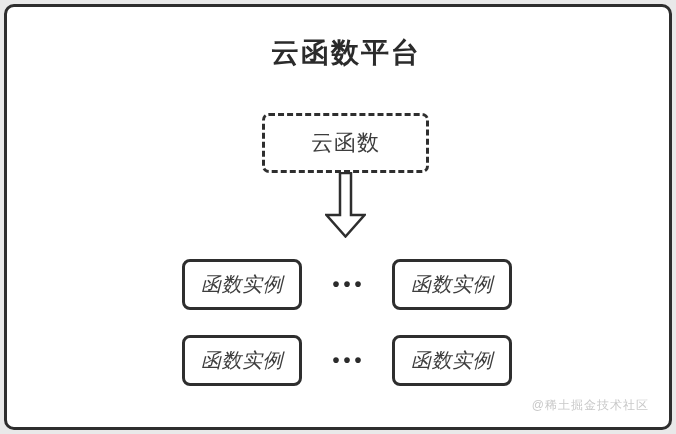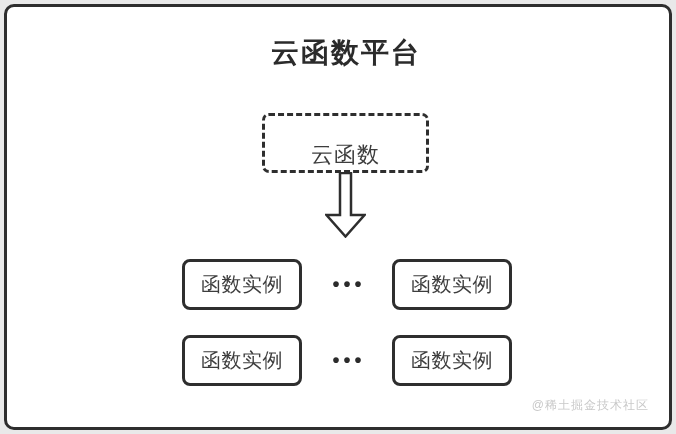--- a/index.html
+++ b/index.html
@@ -43,21 +43,21 @@
     position: absolute;
     left: 255px;
     top: 106px;
     width: 167px;
     height: 60px;
     border: 3px dashed #2e2e2e;
     border-radius: 7px;
     background: #ffffff;
     box-sizing: border-box;
     display: flex;
-    align-items: flex-end;
+    align-items: center;
     justify-content: center;
   }
   .cloud-box .label {
     font-size: 22px;
     color: #3d3d3d;
     letter-spacing: 1px;
   }
   .arrow {
     position: absolute;
     left: 318px;
@@ -74,20 +74,21 @@
     background: #ffffff;
     box-sizing: border-box;
     display: flex;
     align-items: center;
     justify-content: center;
   }
   .ibox .label {
     font-size: 20px;
     color: #3d3d3d;
     letter-spacing: 0.5px;
+    font-style: italic;
   }
   .pos-r1c1 { left: 175px; top: 252px; }
   .pos-r1c2 { left: 385px; top: 252px; }
   .pos-r2c1 { left: 175px; top: 328px; }
   .pos-r2c2 { left: 385px; top: 328px; }
   .dots {
     position: absolute;
     left: 295px;
     width: 90px;
     height: 51px;

